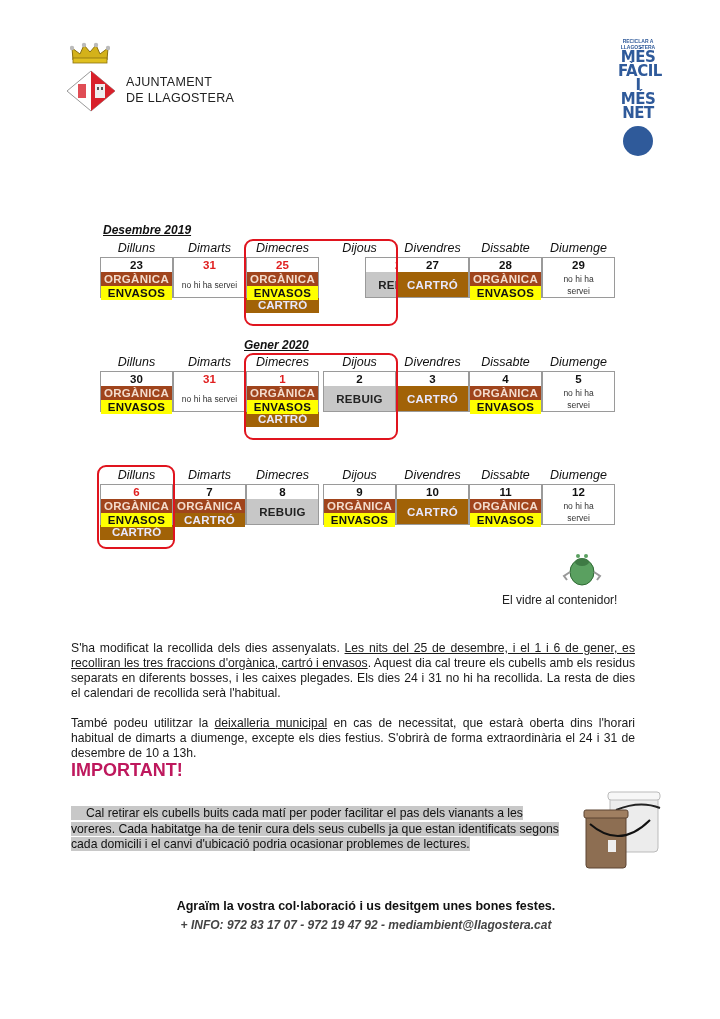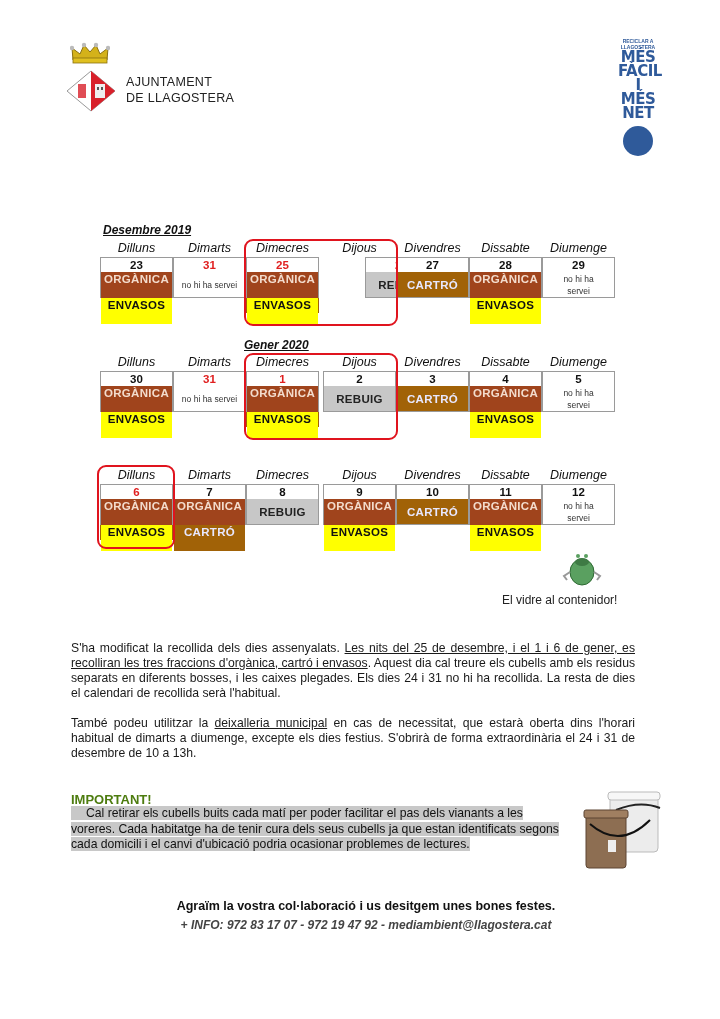--- a/index.html
+++ b/index.html
@@ -15,33 +15,33 @@
   .brand .dot { width:30px; height:30px; border-radius:50%; background:#2f5a9a; margin:6px auto 0; }
   
   .titles { left:0; top:133px; width:720px; text-align:center; font-weight:bold; font-size:15.5px; line-height:18px; color:#111; }
   .titles div { padding-left:8px; }
   
   .month-label { font-weight:bold; font-style:italic; text-decoration:underline; font-size:12px; }
   .dayhead { font-style:italic; font-size:12.5px; text-align:center; width:73px; }
   .cell { position:absolute; width:73px; height:41px; border:1px solid #9a9a9a; box-sizing:border-box; background:#fff; }
   .num { height:14px; line-height:14px; font-weight:bold; font-size:11.5px; text-align:center; }
   .red { color:#e02020; }
-  .tag { height:26px; line-height:14px; font-weight:bold; font-size:11.5px; text-align:center; letter-spacing:0.3px; }
+  .tag { height:14px; line-height:14px; font-weight:bold; font-size:11.5px; text-align:center; letter-spacing:0.3px; }
   .org { background:#a0441c; color:#f3dccd; }
   .env { background:#ffff00; color:#111; }
   .car { background:#a16207; color:#e8e8ff; }
   .reb { background:#c7c7c7; color:#222; }
   .tall { height:25px; line-height:27px; }
   .noservei { font-size:8.5px; text-align:center; color:#333; }
   .extra-car { position:absolute; width:73px; height:15px; line-height:15px; font-weight:bold; font-size:11.5px; text-align:center; }
   .hl { position:absolute; border:2px solid #e0141e; border-radius:9px; box-sizing:border-box; }
   
   .para { left:71px; width:564px; font-size:12.2px; line-height:15px; text-align:justify; color:#1a1a1a; }
   .u { text-decoration:underline; }
-  .important-title { left:71px; top:792px; font-weight:bold; font-size:13px; color:#4d7c0f; }
+  .important-title { left:71px; top:760px; font-weight:bold; font-size:18px; color:#be185d; }
   .important-body { left:71px; top:806px; width:492px; font-size:12.2px; line-height:15.5px; }
   .important-body span { background:#c8c8c8;padding-left:15px; }
   .thanks { left:0; top:899px; width:720px; text-align:center; font-weight:bold; font-size:12.5px; padding-left:12px; box-sizing:border-box; }
   .info { left:0; top:918px; width:720px; text-align:center; font-weight:bold; font-style:italic; font-size:12px; color:#444; padding-left:12px; box-sizing:border-box; }
   .vidre { left:502px; top:593px; font-size:12px; color:#222; }
 </style>
 </head>
 <body>
 
 <div class="abs crown">

